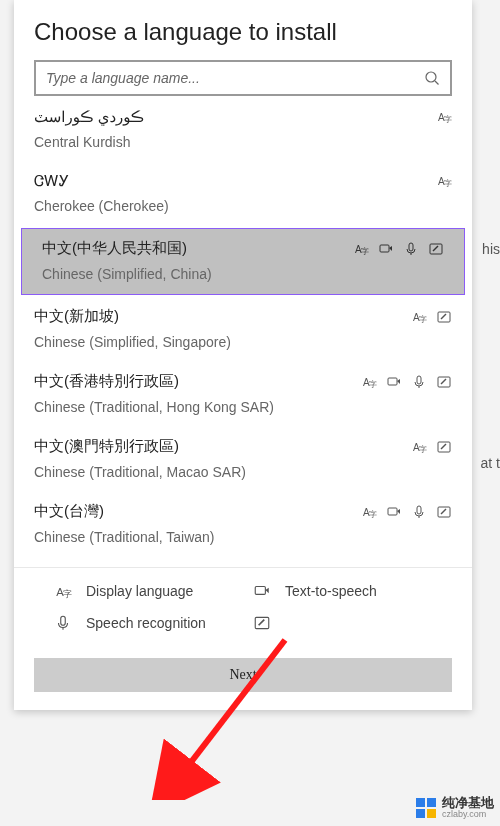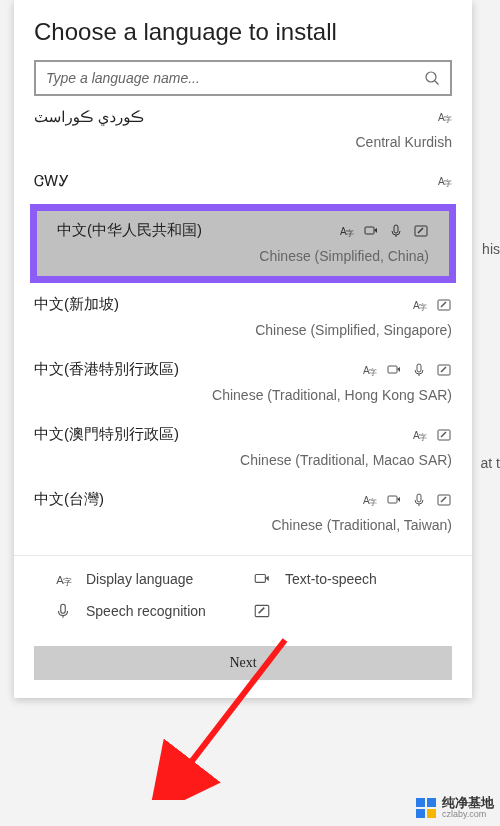--- a/index.html
+++ b/index.html
@@ -51,36 +51,35 @@
     .search-input::placeholder {
       color: #666;
       font-style: italic;
     }
     .search-icon {
       width: 16px;
       height: 16px;
     }
     .list {
       padding: 0 0 10px 0;
-      text-align: right;
     }
     .lang-item {
       padding: 10px 20px 12px 20px;
       cursor: pointer;
       position: relative;
     }
     .lang-item.partial-top {
       padding-top: 2px;
     }
     .lang-item.selected {
       background: #c0c0c0;
     }
     .lang-item.highlighted {
-      border: 7px solid #8b5cf6;
-      margin: 2px 16px;
+      border: 1px solid #8b5cf6;
+      margin: 2px 7px;
     }
     .lang-row {
       display: flex;
       align-items: center;
       justify-content: space-between;
     }
     .lang-native {
       font-size: 15px;
       color: #222;
     }
@@ -211,20 +210,21 @@
     <div class="lang-item">
       <div class="lang-row">
         <span class="lang-native">ᏣᎳᎩ</span>
         <span class="feature-icons">
           <svg viewBox="0 0 16 16">
               <text x="2" y="12" font-size="10" fill="#555">A</text>
               <text x="8" y="13" font-size="8" fill="#555">字</text>
             </svg>
         </span>
       </div>
+      <div class="lang-english">Cherokee (Cherokee)</div>
     </div>
 
     <div class="lang-item selected highlighted">
       <div class="lang-row">
         <span class="lang-native">中文(中华人民共和国)</span>
         <span class="feature-icons">
           <svg viewBox="0 0 16 16">
               <text x="2" y="12" font-size="10" fill="#333">A</text>
               <text x="8" y="13" font-size="8" fill="#333">字</text>
             </svg>

